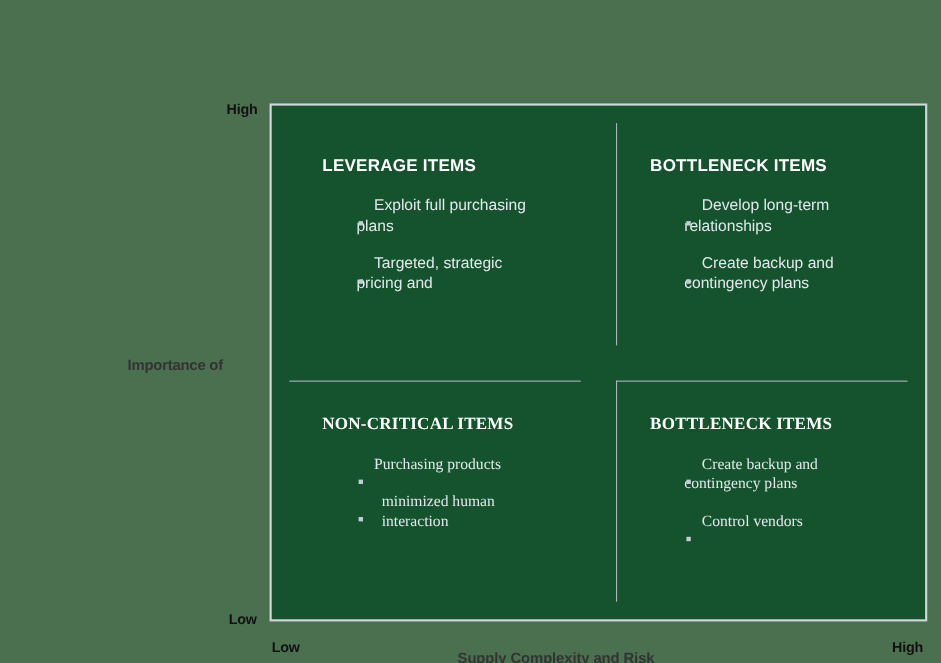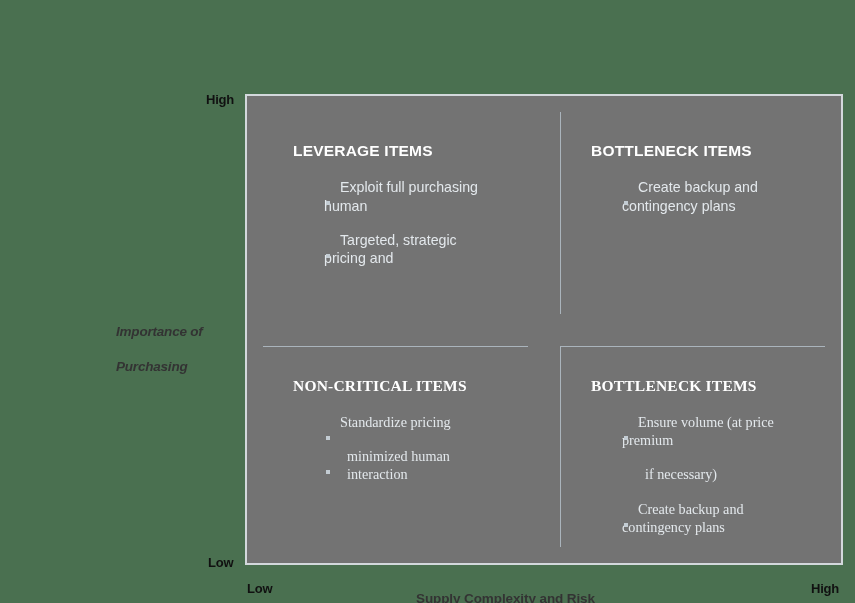--- a/index.html
+++ b/index.html
@@ -17,21 +17,21 @@
     position: relative;
   }
 
   
   #matrix-panel {
     position: absolute;
     left: 197px;
     top: 46px;
     width: 598px;
     height: 471px;
-    background: #737373;
+    background: #14532d;
     border: 2px solid #d3d8dc;
     display: grid;
     grid-template-columns: 1fr 1fr;
     grid-template-rows: 1fr 1fr;
   }
 
   .quadrant {
     position: relative;
     padding: 14px 12px 10px 14px;
     overflow: hidden;
@@ -85,21 +85,20 @@
     font-weight: bold;
   }
 
   #y-axis-title {
     left: 52px;
     top: 258px;
     width: 135px;
     font-size: 13.5px;
     line-height: 1.42;
     letter-spacing: -0.2px;
-    font-style: italic;
   }
 
   #x-axis-title {
     left: 368px;
     top: 543px;
     font-size: 13.5px;
     letter-spacing: -0.1px;
   }
 
   #y-high-label {
@@ -137,80 +136,75 @@
 </head>
 <body>
 
 <div id="matrix-panel">
 
   <div class="quadrant q-tl">
     <div class="q-title">LEVERAGE ITEMS</div>
     <ul class="q-list">
       <li>
         <span class="bullet"></span>
-        <span>Exploit full purchasing human</span>
+        <span>Exploit full purchasing plans</span>
       </li>
       <li>
         <span class="bullet"></span>
         <span>Targeted, strategic pricing and</span>
       </li>
     </ul>
   </div>
 
   <div class="quadrant q-tr">
     <div class="q-title">BOTTLENECK ITEMS</div>
     <ul class="q-list">
       <li>
         <span class="bullet"></span>
+        <span>Develop long-term relationships</span>
       </li>
       <li>
         <span class="bullet"></span>
         <span>Create backup and contingency plans</span>
       </li>
     </ul>
   </div>
 
   <div class="quadrant q-bl">
     <div class="q-title">NON-CRITICAL ITEMS</div>
     <ul class="q-list">
       <li>
         <span class="bullet"></span>
-        <span>Standardize pricing</span>
+        <span>Purchasing products</span>
       </li>
       <li>
         <span class="bullet"></span>
         <span class="cont">minimized human interaction</span>
       </li>
     </ul>
   </div>
 
   <div class="quadrant q-br">
     <div class="q-title">BOTTLENECK ITEMS</div>
     <ul class="q-list">
       <li>
         <span class="bullet"></span>
-        <span>Ensure volume (at price premium</span>
-        <span class="cont">if necessary)</span>
-      </li>
-      <li>
-        <span class="bullet"></span>
         <span>Create backup and contingency plans</span>
       </li>
       <li>
         <span class="bullet"></span>
         <span>Control vendors</span>
       </li>
     </ul>
   </div>
 
 </div>
 
 <div class="axis-label" id="y-axis-title">
   <div>Importance of</div>
-  <div>Purchasing</div>
 </div>
 
 <div class="axis-label" id="x-axis-title">Supply Complexity and Risk</div>
 
 <div class="axis-label" id="y-high-label">High</div>
 
 <div class="axis-label" id="y-low-label">Low</div>
 
 <div class="axis-label" id="x-low-label">Low</div>
 

